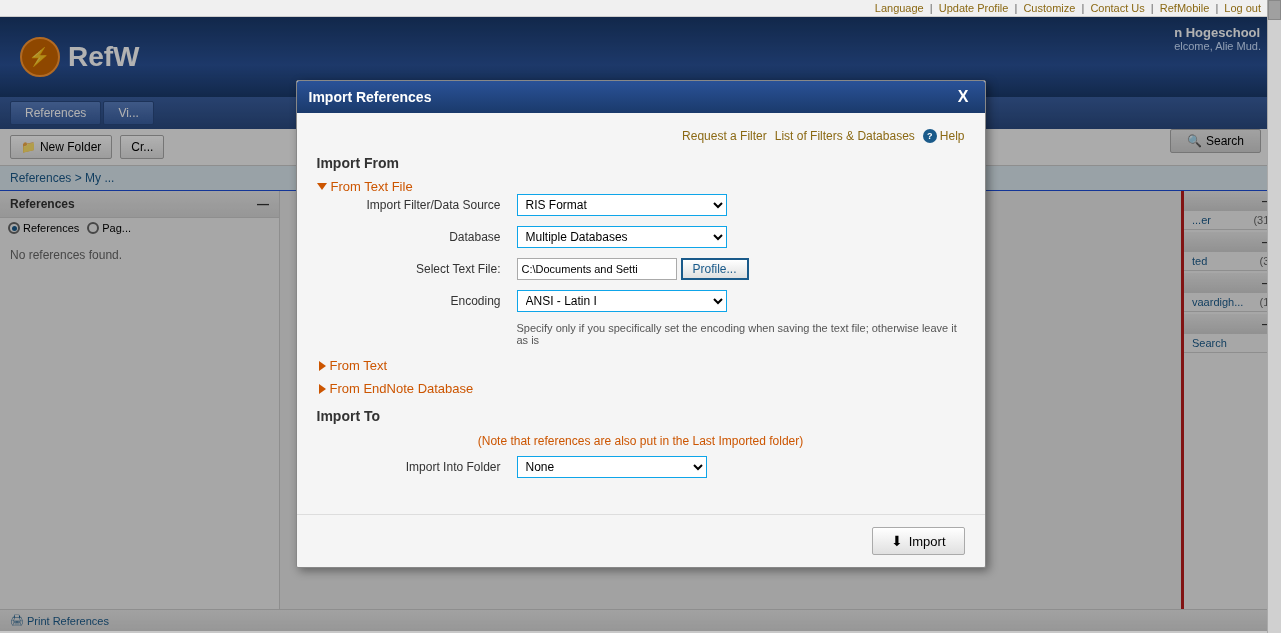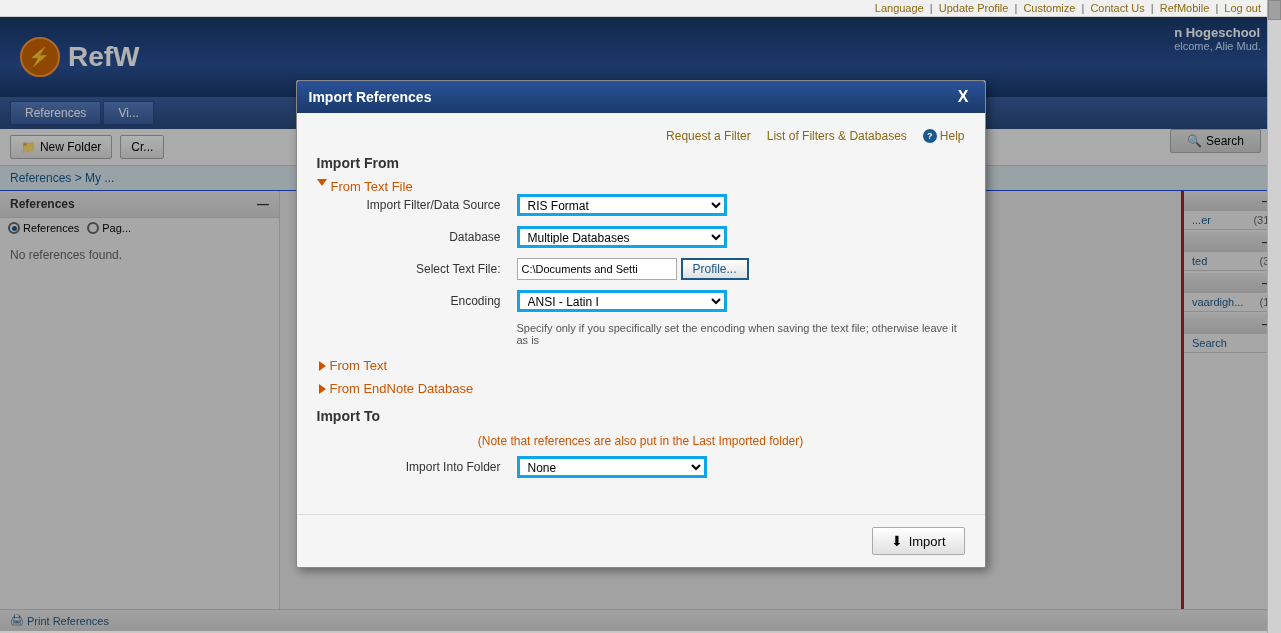--- a/index.html
+++ b/index.html
@@ -265,38 +265,38 @@
       border: none;
       font-weight: bold;
       line-height: 1;
       padding: 0 4px;
     }
     #modal-body {
       padding: 16px 20px;
     }
     #modal-top-links {
       display: flex;
-      gap: 16px;
+      gap: 8px;
       justify-content: flex-end;
       margin-bottom: 12px;
       font-size: 12px;
     }
     #modal-top-links a { color: #8B6914; text-decoration: none; }
     #import-from-title {
       font-size: 14px;
       font-weight: bold;
       color: #333;
       margin-bottom: 8px;
     }
     #from-text-file-header {
       color: #cc5500;
       font-size: 13px;
       margin-bottom: 0;
       cursor: pointer;
-      display: flex; align-items: flex-start; gap: 4px;
+      display: flex; align-items: center; gap: 4px;
     }
     .triangle-down { 
       width: 0; height: 0;
       border-left: 5px solid transparent;
       border-right: 5px solid transparent;
       border-top: 7px solid #cc5500;
       display: inline-block;
     }
     .triangle-right { 
       width: 0; height: 0;
@@ -319,21 +319,21 @@
       font-size: 12px;
       color: #333;
     }
     .form-control {
       flex: 1;
     }
     select {
       width: 210px;
       height: 22px;
       font-size: 12px;
-      border: 3px solid #0ea5e9;
+      border: 1px solid #0ea5e9;
       background: white;
       padding: 1px 4px;
     }
     .text-file-row {
       display: flex;
       align-items: center;
       gap: 4px;
     }
     .text-file-input {
       width: 160px;

